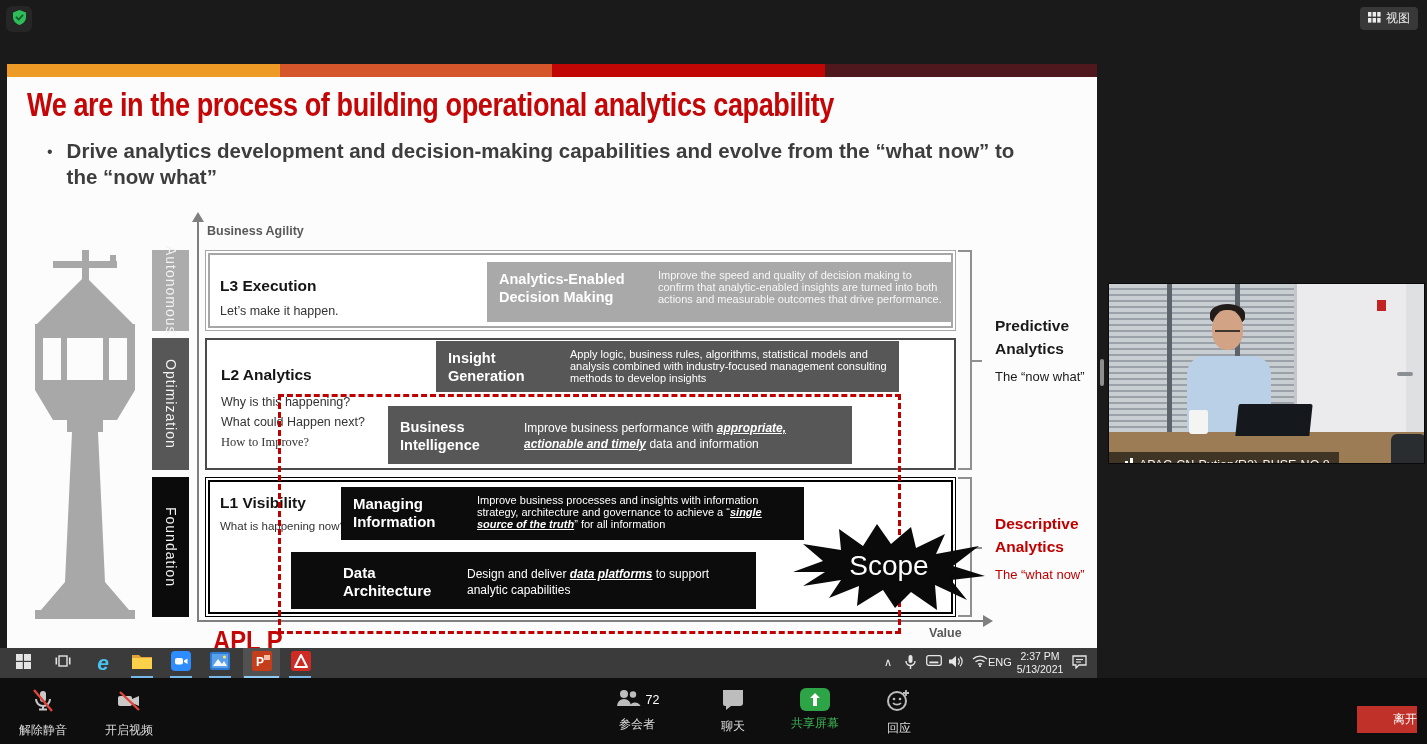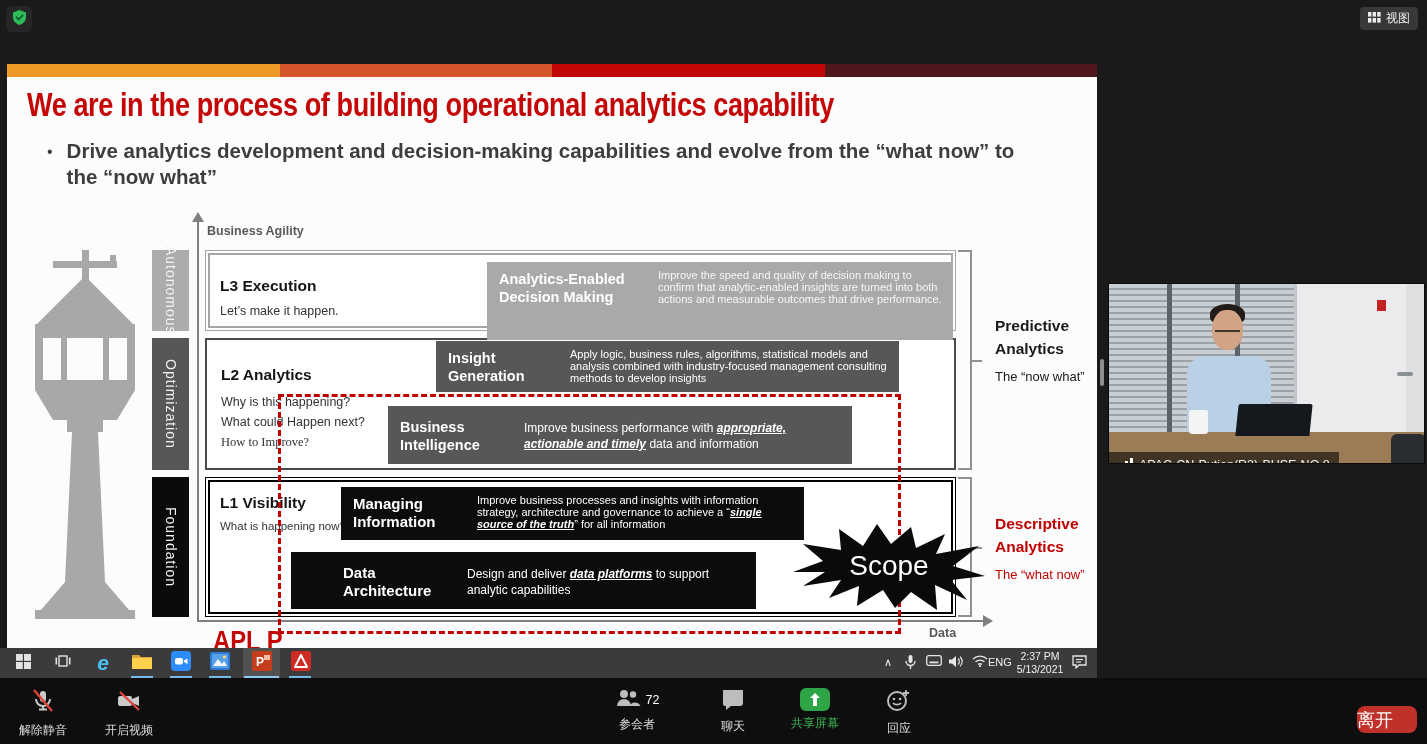--- a/index.html
+++ b/index.html
@@ -47,21 +47,21 @@
   .lvl-3{top:186px;height:81px;border:1px solid #a6a6a6;box-shadow:inset 0 0 0 2px #fff,inset 0 0 0 4px #a6a6a6;}
   .lvl-2{top:274px;height:132px;border:2px solid #4a4a4a;}
   .lvl-1{top:413px;height:140px;border:1px solid #000;box-shadow:inset 0 0 0 2px #fff,inset 0 0 0 4px #000;}
   .lvl-title{font-size:15.5px;font-weight:bold;color:#151515;}
   .lvl-sub{font-size:12.5px;color:#333;line-height:20px;}
 
   .dbox{display:flex;color:#fff;}
   .dname{font-weight:bold;font-size:14.5px;line-height:18px;padding:8px 6px 0 12px;}
   .ddesc{font-size:11px;line-height:12px;padding:7px 10px 0 6px;flex:1;}
   .dbox em{font-weight:bold;font-style:italic;text-decoration:underline;}
-  .box-aedm{left:480px;top:198px;width:466px;height:78px;background:#a9a9a9;}
+  .box-aedm{left:480px;top:198px;width:466px;height:60px;background:#a9a9a9;}
   .box-aedm .dname{width:165px;}
   .box-aedm .ddesc{color:#f7f7f7;}
   .box-insight{left:429px;top:277px;width:463px;height:51px;background:#575757;}
   .box-insight .dname{width:128px;}
   .box-bi{left:381px;top:342px;width:464px;height:58px;background:#575757;}
   .box-bi .dname{width:130px;padding-top:12px;}
   .box-bi .ddesc{font-size:12px;line-height:16px;padding-top:14px;}
   .box-mi{left:334px;top:423px;width:463px;height:53px;background:#0c0c0c;}
   .box-mi .dname{width:130px;font-size:15px;}
   .box-da{left:284px;top:488px;width:465px;height:57px;background:#0c0c0c;padding-left:40px;}
@@ -93,22 +93,22 @@
   .tb-ul{position:absolute;top:28px;height:2px;background:#76b9e8;width:22px;}
   .tray-ic{position:absolute;top:7px;display:flex;align-items:center;justify-content:center;}
   .tray-txt{position:absolute;color:#f0f0f0;font-size:11px;}
   .clock{left:1012px;top:2px;width:56px;text-align:center;color:#f0f0f0;font-size:10.5px;line-height:13px;}
 
   
   .ctrlbar{left:0;top:678px;width:1427px;height:66px;background:#0e0e0e;}
   .ctl{position:absolute;top:10px;width:66px;display:flex;flex-direction:column;align-items:center;gap:4px;}
   .ctl-label{font-size:12px;color:#dcdcdc;white-space:nowrap;}
   .share-box{width:30px;height:23px;background:#2da546;border-radius:6px;display:flex;align-items:center;justify-content:center;}
-  .leave-btn{left:1357px;top:28px;width:60px;height:27px;background:#bf3129;border-radius:8px;color:#fff;
-    font-size:18px;display:flex;align-items:center;justify-content:flex-start;}
+  .leave-btn{left:1357px;top:28px;width:60px;height:27px;background:#bf3129;border-radius:0;color:#fff;
+    font-size:12px;display:flex;align-items:center;justify-content:flex-end;}
   .green{color:#3bb454;}
 
   
   .divider{left:1100px;top:359px;width:4px;height:27px;background:#8e8e8e;border-radius:2px;}
   .thumb{left:1108px;top:283px;width:317px;height:181px;background:#9aa0a6;overflow:hidden;border:1px solid #0a0a0a;}
   .blinds{left:0;top:0;width:190px;height:181px;
     background:repeating-linear-gradient(180deg,#c9ced3 0 4px,#9aa1a9 4px 6px);}
   .winframe{top:0;width:5px;height:181px;background:#5c636b;}
   .wall{left:190px;top:0;width:127px;height:181px;background:#dfe0e2;}
   .board{left:185px;top:0;width:112px;height:165px;background:#ebebed;border-left:3px solid #c4c6c9;}
@@ -168,21 +168,21 @@
     <div class="abs bullet-row">
       <span class="bullet-dot">•</span>
       <span class="bullet-text">Drive analytics development and decision-making capabilities and evolve from the “what now” to the “now what”</span>
     </div>
 
     <div class="abs y-axis"></div>
     <div class="abs y-arrow"></div>
     <div class="abs axis-label y-axis-label">Business Agility</div>
     <div class="abs x-axis"></div>
     <div class="abs x-arrow"></div>
-    <div class="abs axis-label x-axis-label">Data</div>
+    <div class="abs axis-label x-axis-label">Value</div>
 
     <div class="abs lighthouse">
       <svg width="118" height="370" viewBox="0 0 118 370">
         <g fill="#a8a8a8">
           <rect x="55" y="0" width="7" height="38"></rect>
           <rect x="26" y="11" width="64" height="7"></rect>
           <rect x="83" y="5" width="6" height="13"></rect>
           <polygon points="58,26 106,74 10,74"></polygon>
           <rect x="8" y="74" width="100" height="14"></rect>
           <rect x="8" y="74" width="8" height="66"></rect>

